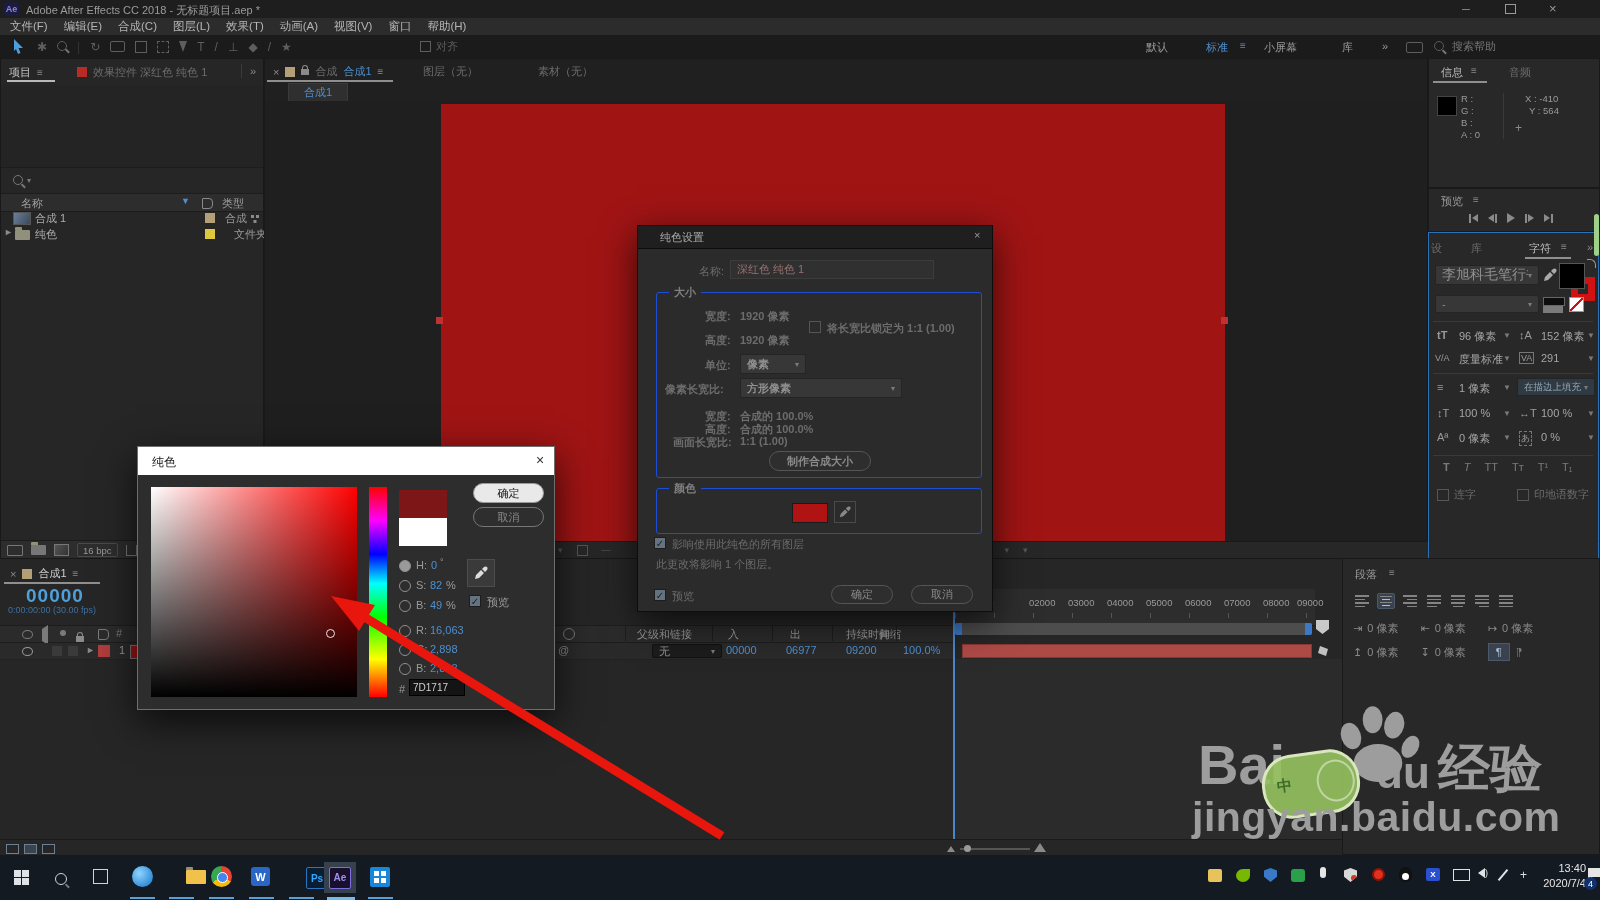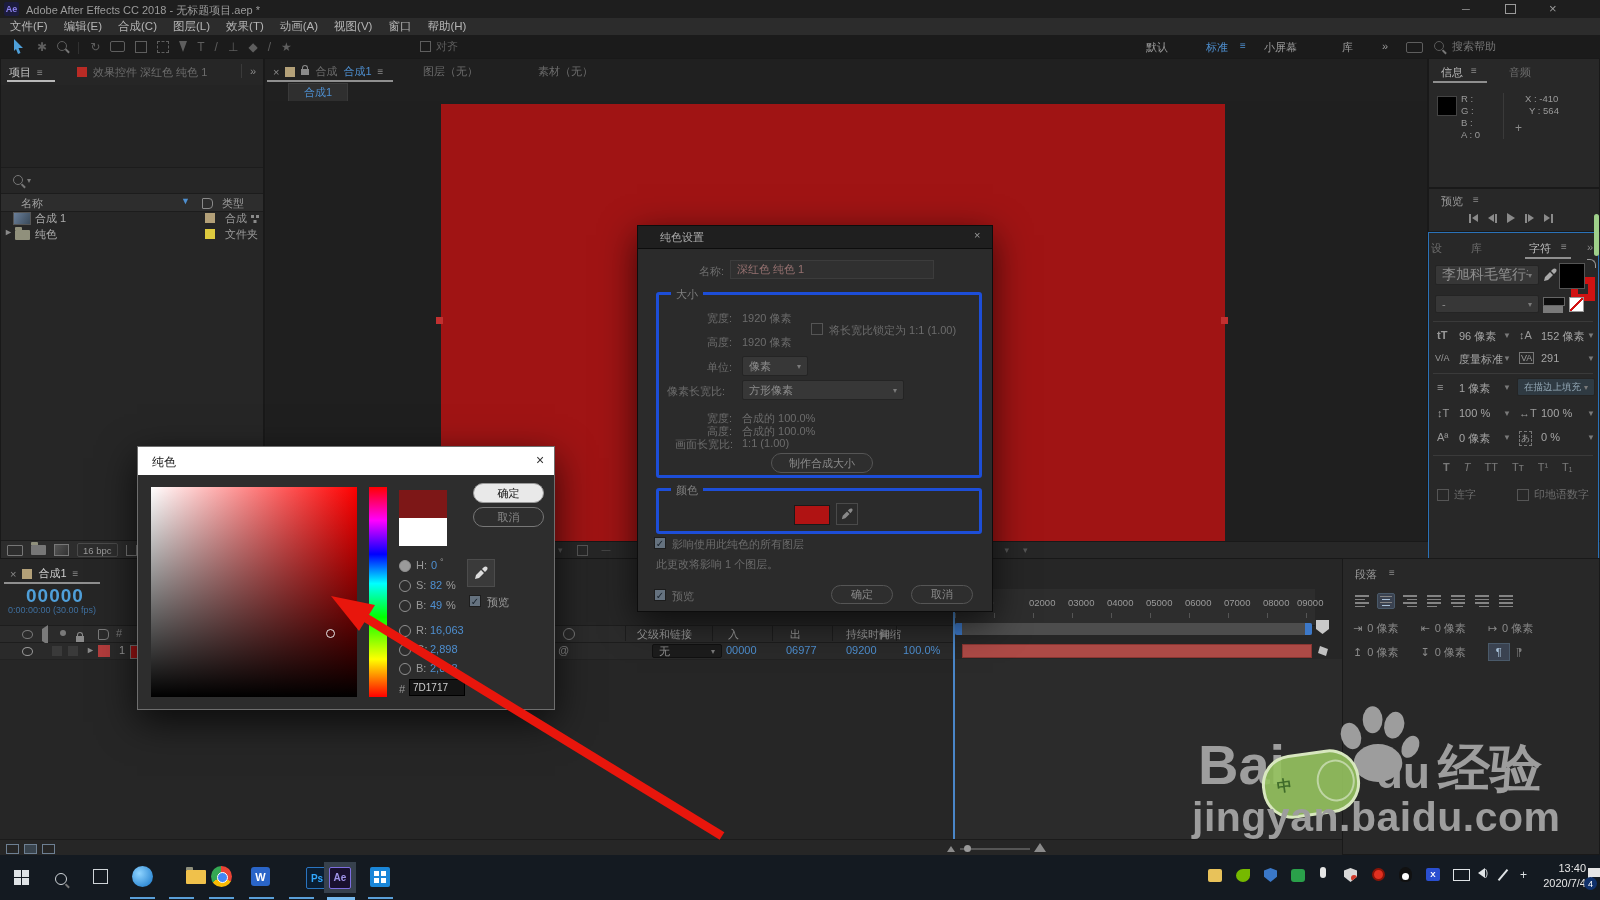--- a/index.html
+++ b/index.html
@@ -11,21 +11,21 @@
   .blue{color:#4e8fd0;}
   .panel{background:#282828;border:1px solid #191919;box-sizing:border-box;}
   .tabline{height:2px;background:#9f9f9f;}
   .caret{font-size:8px;color:#7a7a7a;}
   .dd{background:#373737;border:1px solid #242424;border-radius:2px;color:#8f8f8f;display:flex;align-items:center;justify-content:space-between;padding:0 6px;box-sizing:border-box;}
   .pill{border:1px solid #555;border-radius:10px;background:#2e2e2e;color:#8a8a8a;display:flex;align-items:center;justify-content:center;box-sizing:border-box;}
   .chk{width:12px;height:12px;background:#65727f;border:1px solid #1d1d1d;color:#16202a;font-size:10px;font-weight:bold;display:flex;align-items:center;justify-content:center;box-sizing:border-box;}
   .chk.off{background:transparent;border-color:#555;}
   .rad{width:12px;height:12px;border:1.5px solid #8f8f8f;border-radius:50%;box-sizing:border-box;}
   .rad.sel{background:#9a9a9a;}
-  .grp{border:3px solid #1d4ed8;border-radius:3px;box-sizing:border-box;}
+  .grp{border:1px solid #1d4ed8;border-radius:3px;box-sizing:border-box;font-weight:bold;}
   .grplbl{position:absolute;top:-8px;left:12px;background:#2b2b2b;padding:0 5px;color:#7f7f7f;}
   .mag{width:8px;height:8px;border:1.5px solid #777;border-radius:50%;position:relative;display:inline-block;}
   .mag:after{content:"";position:absolute;width:5px;height:1.5px;background:#777;transform:rotate(45deg);right:-4px;bottom:-2px;}
   .fold{width:15px;height:10px;background:#90907c;border-radius:1px;position:relative;display:inline-block;}
   .fold:before{content:"";position:absolute;top:-3px;left:0;width:7px;height:3px;background:#90907c;border-radius:1px 1px 0 0;}
   .lock{width:8px;height:6px;background:#8a8a8a;position:relative;display:inline-block;}
   .lock:before{content:"";position:absolute;top:-4px;left:1px;width:4px;height:4px;border:1.5px solid #8a8a8a;border-bottom:none;border-radius:3px 3px 0 0;}
   .tri-r{width:0;height:0;border-top:4px solid transparent;border-bottom:4px solid transparent;border-left:6px solid #8a8a8a;}
   .tri-l{width:0;height:0;border-top:4px solid transparent;border-bottom:4px solid transparent;border-right:6px solid #8a8a8a;}
   .vbar{width:2px;height:9px;background:#8a8a8a;}
@@ -130,21 +130,21 @@
       <span class="a tx" style="left:34px;top:1px;color:#adadad;">合成 1</span>
       <span class="a" style="left: 204px; top: 3px; width: 10px; height: 10px; background: rgb(179, 160, 120);"></span>
       <span class="a tx" style="left:224px;top:1px;">合成</span>
       <span class="a" style="left:250px;top:5px;width:3px;height:3px;background:#8a8a8a;box-shadow:5px 0 #8a8a8a,2.5px 5px #8a8a8a;"></span>
     </div>
     <div class="a" style="left:0;top:167px;width:262px;height:16px;">
       <span class="a" style="left:3px;top:1px;color:#8a8a8a;font-size:9px;">►</span>
       <span class="fold a" style="left:14px;top:4px;"></span>
       <span class="a tx" style="left:34px;top:1px;color:#adadad;">纯色</span>
       <span class="a" style="left: 204px; top: 3px; width: 10px; height: 10px; background: rgb(221, 201, 62);"></span>
-      <span class="a tx" style="left:224px;top:1px;">文件夹</span>
+      <span class="a tx" style="left:233px;top:1px;">文件夹</span>
     </div>
 
     <div class="a flex" style="left:0;top:481px;width:262px;height:18px;background:#2d2d2d;border-top:1px solid #1c1c1c;gap:8px;padding-left:6px;">
       <span style="width:14px;height:9px;border:1px solid #777;border-radius:1px;"></span>
       <span class="fold" style="background:#777;"></span>
       <span style="width:13px;height:10px;border:1px solid #777;background:linear-gradient(120deg,#555,#333);"></span>
       <span class="flex" style="border:1px solid #4a4a4a;height:12px;padding:0 5px;font-size:9.5px;color:#9a9a9a;border-radius:2px;">16 bpc</span>
       <span style="width:9px;height:10px;border:1px solid #777;border-top:none;position:relative;"></span>
     </div>
   </div>

